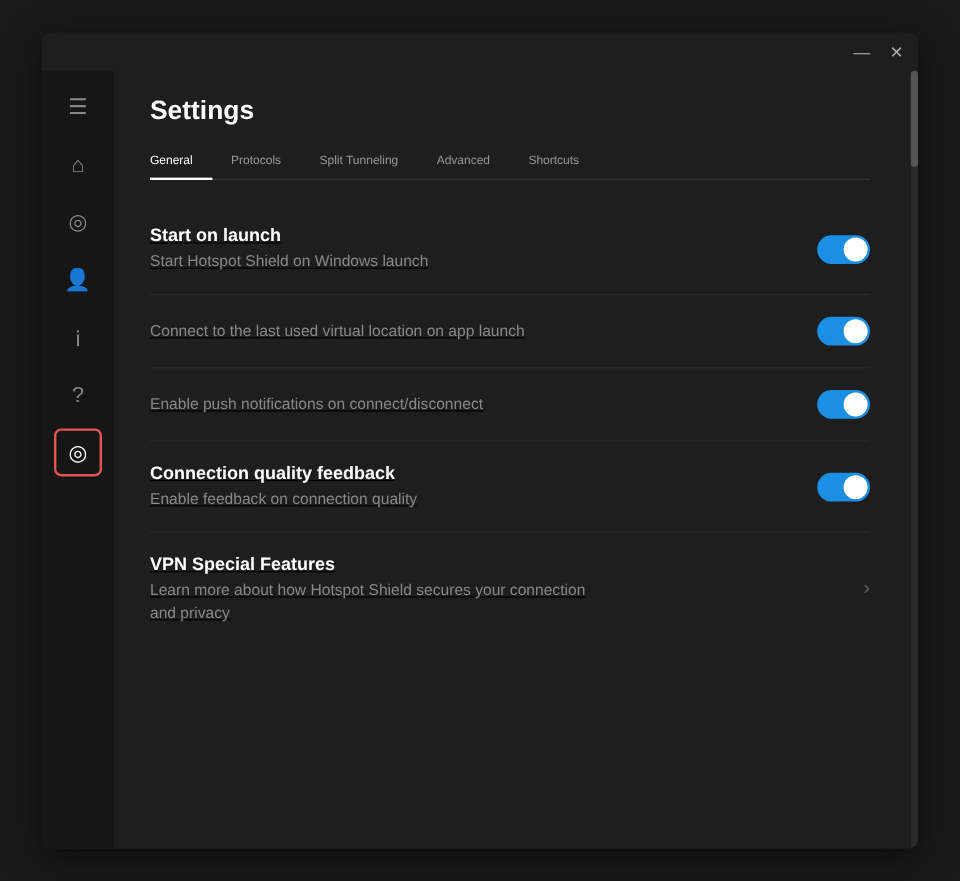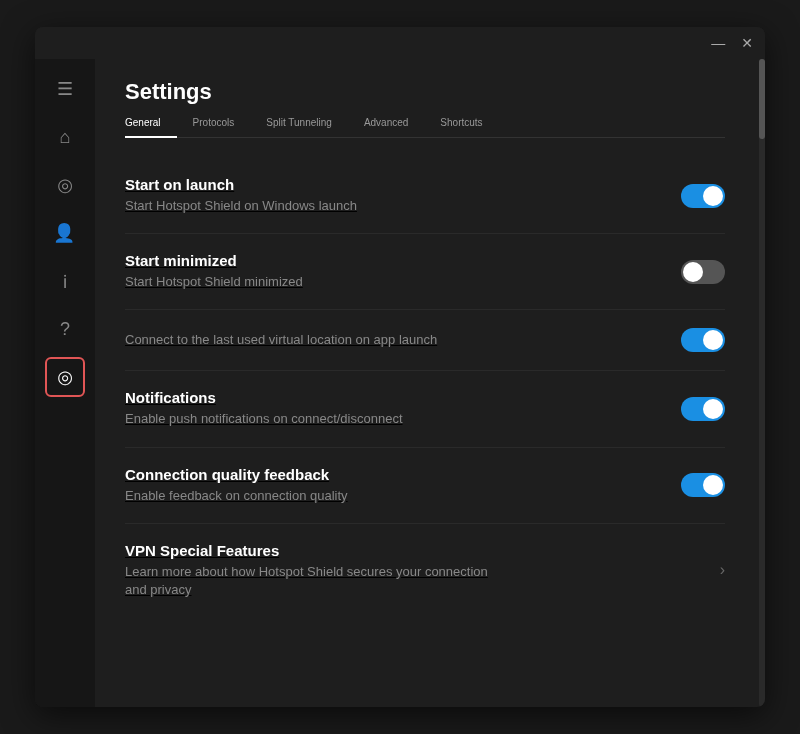--- a/index.html
+++ b/index.html
@@ -72,21 +72,21 @@
       flex: 1;
       display: flex;
       flex-direction: column;
       padding: 20px 30px;
       overflow: hidden;
     }
     .page-title {
       font-size: 22px;
       font-weight: 600;
       color: #ffffff;
-      margin-bottom: 4px;
+      margin-bottom: 16px;
     }
     .tabs {
       display: flex;
       gap: 0;
       border-bottom: 1px solid #333;
       margin-bottom: 20px;
       flex-shrink: 0;
     }
     .tab {
       padding: 8px 16px;
@@ -214,38 +214,28 @@
             <div class="setting-text">
               <div class="setting-title">Start on launch</div>
               <div class="setting-desc">Start Hotspot Shield on Windows launch</div>
             </div>
             <div class="toggle on">
               <div class="toggle-thumb"></div>
             </div>
           </div>
           <div class="setting-item">
             <div class="setting-text">
-              <div class="setting-title">Start minimized</div>
-              <div class="setting-desc">Start Hotspot Shield minimized</div>
-            </div>
-            <div class="toggle off">
-              <div class="toggle-thumb"></div>
-            </div>
-          </div>
-          <div class="setting-item">
-            <div class="setting-text">
               <div class="setting-desc">Connect to the last used virtual location on app launch</div>
             </div>
             <div class="toggle on">
               <div class="toggle-thumb"></div>
             </div>
           </div>
           <div class="setting-item">
             <div class="setting-text">
-              <div class="setting-title">Notifications</div>
               <div class="setting-desc">Enable push notifications on connect/disconnect</div>
             </div>
             <div class="toggle on">
               <div class="toggle-thumb"></div>
             </div>
           </div>
           <div class="setting-item">
             <div class="setting-text">
               <div class="setting-title">Connection quality feedback</div>
               <div class="setting-desc">Enable feedback on connection quality</div>

